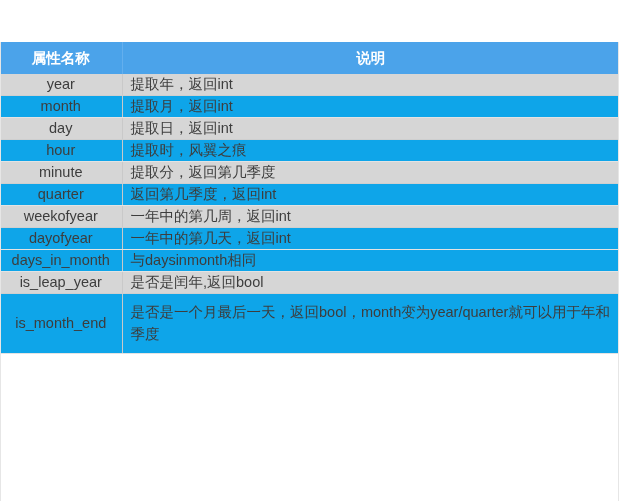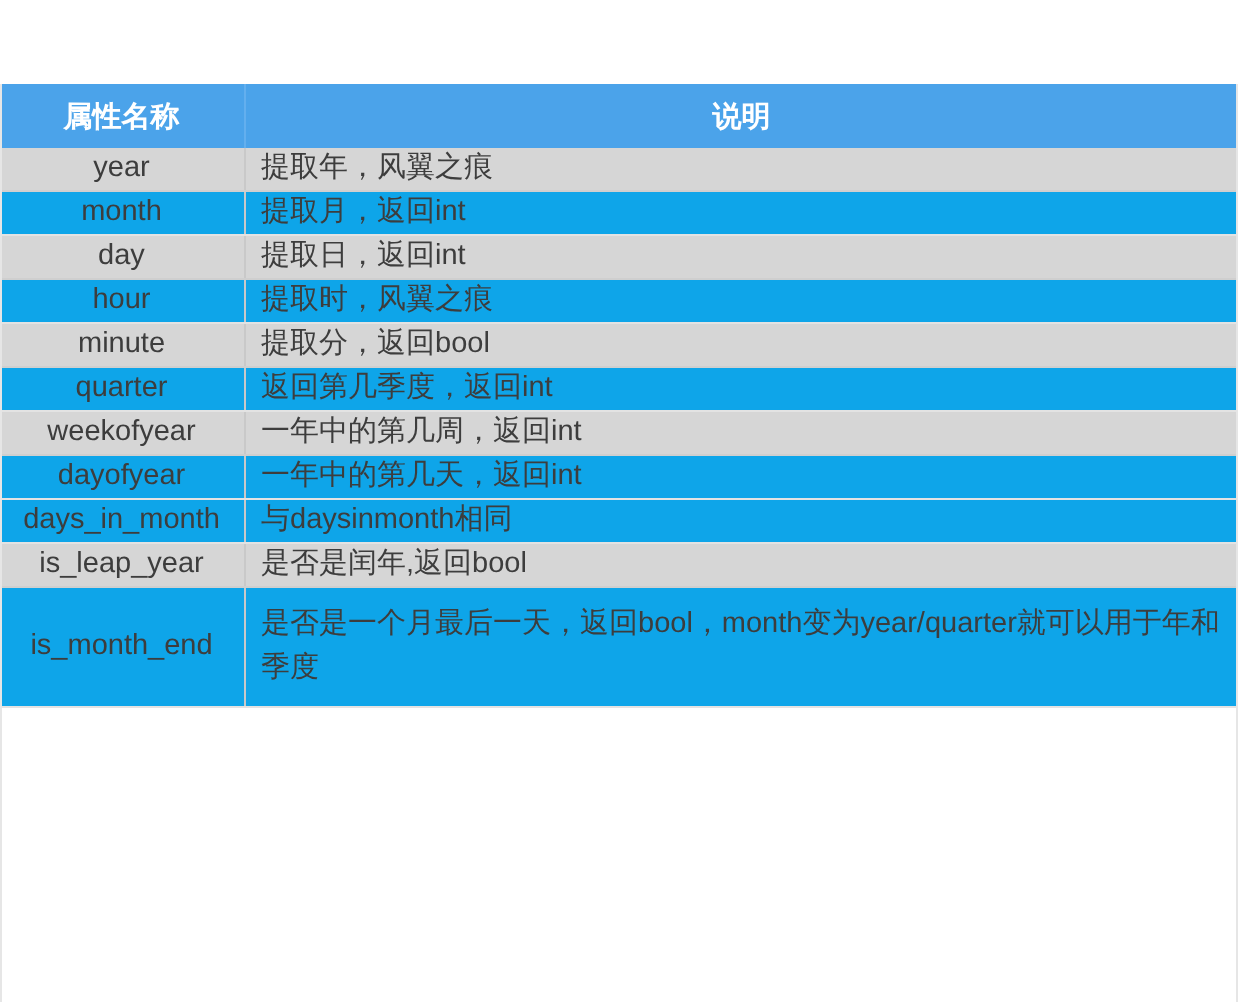--- a/index.html
+++ b/index.html
@@ -127,37 +127,37 @@
     </colgroup>
     <thead>
       <tr>
         <th class="th-name">属性名称</th>
         <th class="th-desc">说明</th>
       </tr>
     </thead>
     <tbody id="table-body">
         <tr class="row-odd">
           <td class="cell-name">year</td>
-          <td class="cell-desc">提取年，风翼之痕</td>
+          <td class="cell-desc">提取年，返回int</td>
         </tr>
         <tr class="row-even">
           <td class="cell-name">month</td>
           <td class="cell-desc">提取月，返回int</td>
         </tr>
         <tr class="row-odd">
           <td class="cell-name">day</td>
           <td class="cell-desc">提取日，返回int</td>
         </tr>
         <tr class="row-even">
           <td class="cell-name">hour</td>
           <td class="cell-desc">提取时，风翼之痕</td>
         </tr>
         <tr class="row-odd">
           <td class="cell-name">minute</td>
-          <td class="cell-desc">提取分，返回bool</td>
+          <td class="cell-desc">提取分，返回第几季度</td>
         </tr>
         <tr class="row-even">
           <td class="cell-name">quarter</td>
           <td class="cell-desc">返回第几季度，返回int</td>
         </tr>
         <tr class="row-odd">
           <td class="cell-name">weekofyear</td>
           <td class="cell-desc">一年中的第几周，返回int</td>
         </tr>
         <tr class="row-even">

